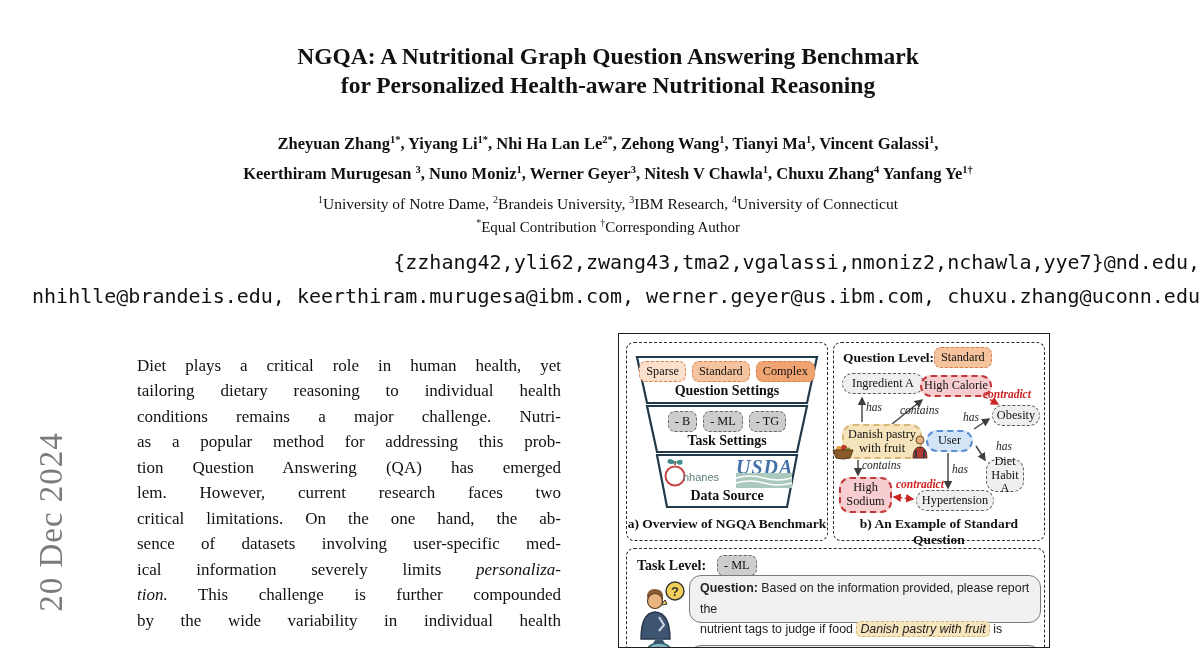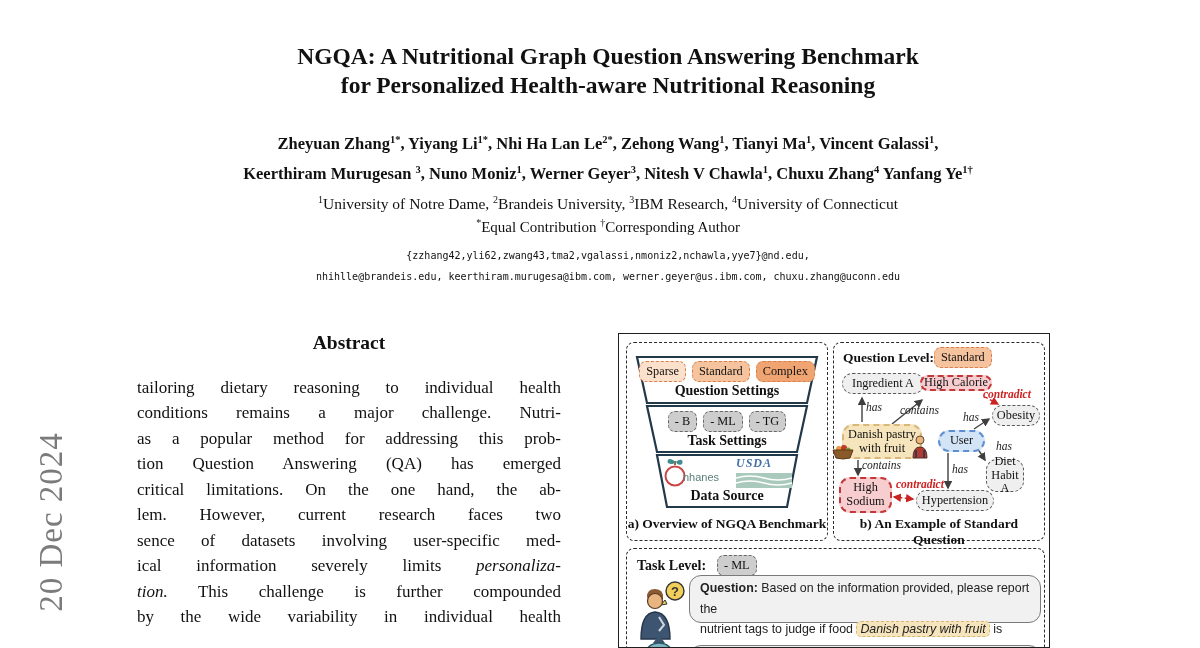--- a/index.html
+++ b/index.html
@@ -12,21 +12,21 @@
     letter-spacing:1px;font-family:"Liberation Serif",serif;}
 
   
   .head-wrap{position:absolute;left:16px;top:0;width:1184px;text-align:center;}
   .title{margin-top:42px;font-size:23.5px;font-weight:bold;line-height:29px;}
   .authors{margin-top:26px;font-size:16.5px;font-weight:bold;line-height:26px;}
   .authors sup{font-size:10.5px;}
   .affil{margin-top:7px;font-size:15.5px;}
   .affil sup, .contrib sup{font-size:10px;}
   .contrib{margin-top:4px;font-size:15px;}
-  .email{font-family:"DejaVu Sans Mono", "Liberation Mono", monospace;font-size:10px;}
+  .email{font-family:"DejaVu Sans Mono", "Liberation Mono", monospace;font-size:20px;text-align:right;}
   .email1{margin-top:14px;}
   .email2{margin-top:10px;}
 
   
   .abstract-col{position:absolute;left:137px;top:332px;width:424px;}
   .abs-heading{text-align:center;font-weight:bold;font-size:19.5px;}
   .abs-body{margin-top:21px;font-size:17px;}
   .abs-line{text-align:justify;text-align-last:justify;line-height:25.45px;white-space:normal;}
 
   
@@ -44,21 +44,21 @@
   .tier-row{position:absolute;left:0;width:100%;display:flex;justify-content:center;gap:6px;}
   .tier-label{position:absolute;left:0;width:100%;text-align:center;font-weight:bold;font-size:14px;}
   .badge{display:inline-block;font-size:12.3px;line-height:15px;padding:2px 6px;border-radius:7px;
     border:1.8px dashed var(--orange-border);background:var(--accent-orange-mid);white-space:nowrap;}
   .t1 .badge:nth-child(1){background:var(--accent-orange-light);}
   .t1 .badge:nth-child(2){background:var(--accent-orange-mid);}
   .t1 .badge:nth-child(3){background:var(--accent-orange-deep);}
   .badge-gray{background:var(--gray-badge) !important;border-color:var(--gray-border) !important;}
   .logo-row{position:absolute;left:0;width:100%;display:flex;justify-content:center;align-items:center;gap:8px;}
   .usda-wrap{width:56px;position:relative;height:34px;}
-  .usda-text{position:absolute;left:0;top:0;font-weight:bold;font-style:italic;font-size:12px;
+  .usda-text{position:absolute;left:0;top:0;font-weight:bold;font-style:italic;font-size:20px;
     color:var(--usda-blue);letter-spacing:1px;font-family:"Liberation Serif",serif;}
   .usda-wave{position:absolute;left:0;top:17px;width:56px;height:15px;background:var(--usda-wave);}
   .caption{position:absolute;left:0;width:100%;text-align:center;font-weight:bold;font-size:13.5px;}
 
   
   .node{position:absolute;display:flex;align-items:center;justify-content:center;text-align:center;
     font-size:12.3px;line-height:1.12;border-radius:11px;box-sizing:border-box;padding:1px 2px;}
   .node-gray{background:var(--node-gray-fill);border:1.7px dashed var(--node-gray-border);}
   .node-pink{background:var(--pink-fill);border:2px dashed var(--red-border);}
   .node-tan{background:var(--tan-fill);border:2px dashed var(--tan-border);}
@@ -102,29 +102,29 @@
     
   <span><sup>1</sup><span>University of Notre Dame, </span></span><span><sup>2</sup><span>Brandeis University, </span></span><span><sup>3</sup><span>IBM Research, </span></span><span><sup>4</sup><span>University of Connecticut</span></span></div>
   <div class="contrib">
     
   <span><sup>*</sup><span>Equal Contribution </span></span><span><sup>†</sup><span>Corresponding Author</span></span></div>
   <div class="email email1">{zzhang42,yli62,zwang43,tma2,vgalassi,nmoniz2,nchawla,yye7}@nd.edu,</div>
   <div class="email email2">nhihlle@brandeis.edu, keerthiram.murugesa@ibm.com, werner.geyer@us.ibm.com, chuxu.zhang@uconn.edu</div>
 </div>
 
 <div class="abstract-col">
-  <div class="abs-heading">Abstract</div>
   <div class="abs-body">
     <div>
+        <div class="abs-line">Diet plays a critical role in human health, yet</div>
         <div class="abs-line">tailoring dietary reasoning to individual health</div>
         <div class="abs-line">conditions remains a major challenge. Nutri-</div>
         <div class="abs-line">as a popular method for addressing this prob-</div>
         <div class="abs-line">tion Question Answering (QA) has emerged</div>
+        <div class="abs-line">lem. However, current research faces two</div>
         <div class="abs-line">critical limitations. On the one hand, the ab-</div>
-        <div class="abs-line">lem. However, current research faces two</div>
         <div class="abs-line">sence of datasets involving user-specific med-</div>
       </div>
     <div class="abs-line"><span>ical information severely limits </span><i>personaliza-</i></div>
     <div class="abs-line"><i>tion.</i><span> This challenge is further compounded</span></div>
     <div class="abs-line">by the wide variability in individual health</div>
   </div>
 </div>
 
 <div class="figure">
 
@@ -190,31 +190,31 @@
       <line x1="142" y1="103" x2="151" y2="117" marker-end="url(#ah)"></line>
       <line x1="114" y1="110" x2="114" y2="145" marker-end="url(#ah)"></line>
       <line class="red" x1="151" y1="54" x2="164" y2="61" marker-end="url(#ahr)"></line>
       <line class="red" x1="60" y1="154" x2="79" y2="156" marker-start="url(#ahrs)" marker-end="url(#ahr)"></line>
     </svg>
 
     <div class="qlevel-label" style="left:9px;top:7px;">Question Level:</div>
     <span class="badge abs-pos" style="left:100px;top:4px;">Standard</span>
 
     <div class="node node-gray" style="left:8px;top:30px;width:82px;height:21px;">Ingredient A</div>
-    <div class="node node-pink" style="left:86px;top:32px;width:72px;height:16px;">High Calorie</div>
+    <div class="node node-pink" style="left:86px;top:32px;width:72px;height:22px;">High Calorie</div>
     <div class="contradict" style="left:149px;top:45px;">contradict</div>
     <div class="node node-gray" style="left:158px;top:62px;width:48px;height:21px;">Obesity</div>
     <div class="node node-tan" style="left:8px;top:81px;width:80px;height:35px;">Danish pastry with fruit</div>
     <svg class="abs-pos" style="left:-3px;top:99px;" width="24" height="18" viewBox="0 0 24 18">
       <circle cx="8" cy="7" r="3" fill="#e89a3a"></circle>
         <circle cx="13" cy="6" r="3" fill="#c0392b"></circle>
         <circle cx="17" cy="8" r="2.6" fill="#7a9a3a"></circle>
       <path d="M2 8 L22 8 L19 16 Q12 18 5 16 Z" fill="#8a5a2a" stroke="#5a3a18" stroke-width="1"></path>
     </svg>
-    <div class="node node-blue" style="left:104px;top:87px;width:47px;height:22px;">User</div>
+    <div class="node node-blue" style="left:92px;top:87px;width:47px;height:22px;">User</div>
     <svg class="abs-pos" style="left:76px;top:91px;" width="20" height="25" viewBox="0 0 20 25">
       <circle cx="10" cy="6" r="4" fill="#e8b480" stroke="#6b4a2a" stroke-width="1"></circle>
       <path d="M3 24 Q3 13 10 13 Q17 13 17 24 Z" fill="#b03a30" stroke="#5a2a20" stroke-width="1"></path>
       <path d="M6 16 L6 24 M14 16 L14 24" stroke="#3a3a4a" stroke-width="2"></path>
     </svg>
     <div class="node node-gray" style="left:152px;top:116px;width:38px;height:33px;">Diet Habit A</div>
     <div class="node node-pink" style="left:5px;top:134px;width:53px;height:36px;">High Sodium</div>
     <div class="contradict" style="left:62px;top:135px;">contradict</div>
     <div class="node node-gray" style="left:82px;top:147px;width:78px;height:21px;">Hypertension</div>
 

